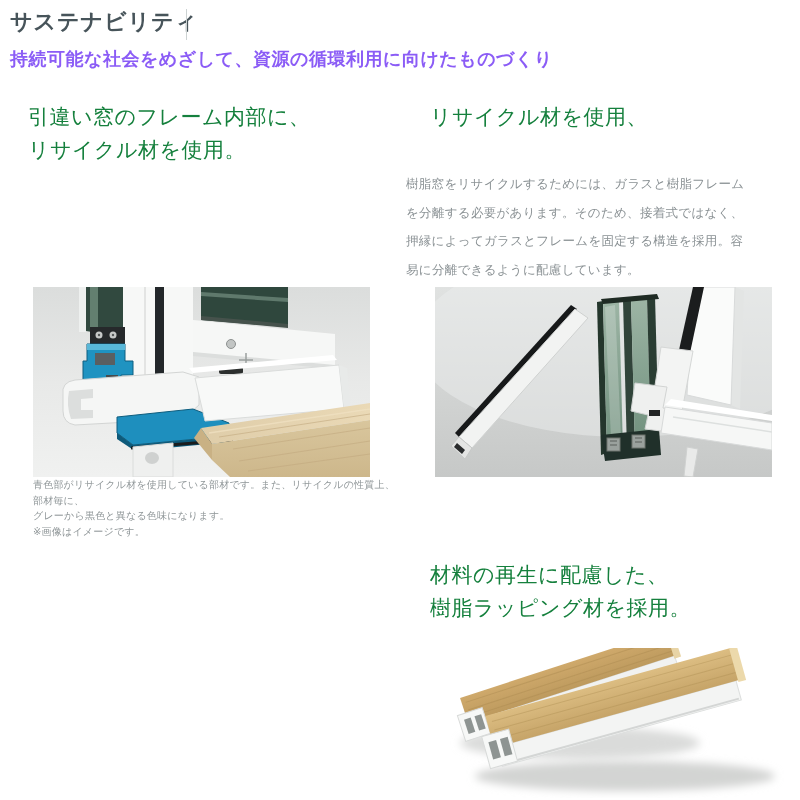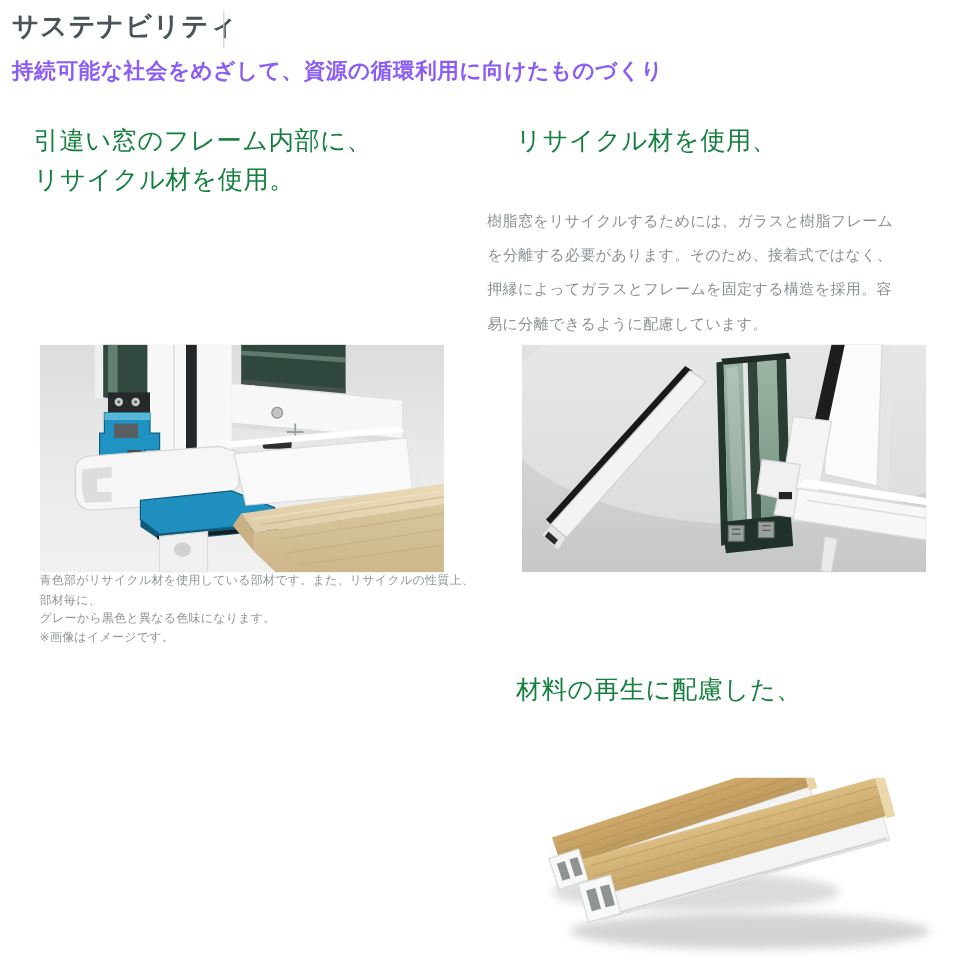--- a/index.html
+++ b/index.html
@@ -174,20 +174,21 @@
         <polygon points="230,118 337,134 337,128 236,112" fill="#ffffff"></polygon>
         <polygon points="230,120 337,136 337,163 226,146" fill="#f6f7f6" stroke="#d8dada" stroke-width="1"></polygon>
         <path d="M238,130 L337,145" stroke="#dde0df" stroke-width="1.5" fill="none"></path>
         <polygon points="252,160 263,162 258,190 249,189" fill="#e9eae9" stroke="#cfd1d0" stroke-width="1"></polygon>
       </g>
     </svg>
   </div>
 
   <div class="abs col-heading" style="left:430px; top:515px;margin-top:44px;">
     <div>材料の再生に配慮した、</div>
+    <div>樹脂ラッピング材を採用。</div>
   </div>
 
 
   <div class="abs img-box" style="left:420px; top:648px; width:370px; height:150px; background:#ffffff;">
     <svg width="370" height="150" viewBox="0 0 370 150">
       <defs>
         <linearGradient id="wood1" x1="0" y1="0" x2="0" y2="1">
           <stop offset="0" stop-color="#cfa96b"></stop>
             <stop offset="1" stop-color="#bd9a5e"></stop>
         </linearGradient>

